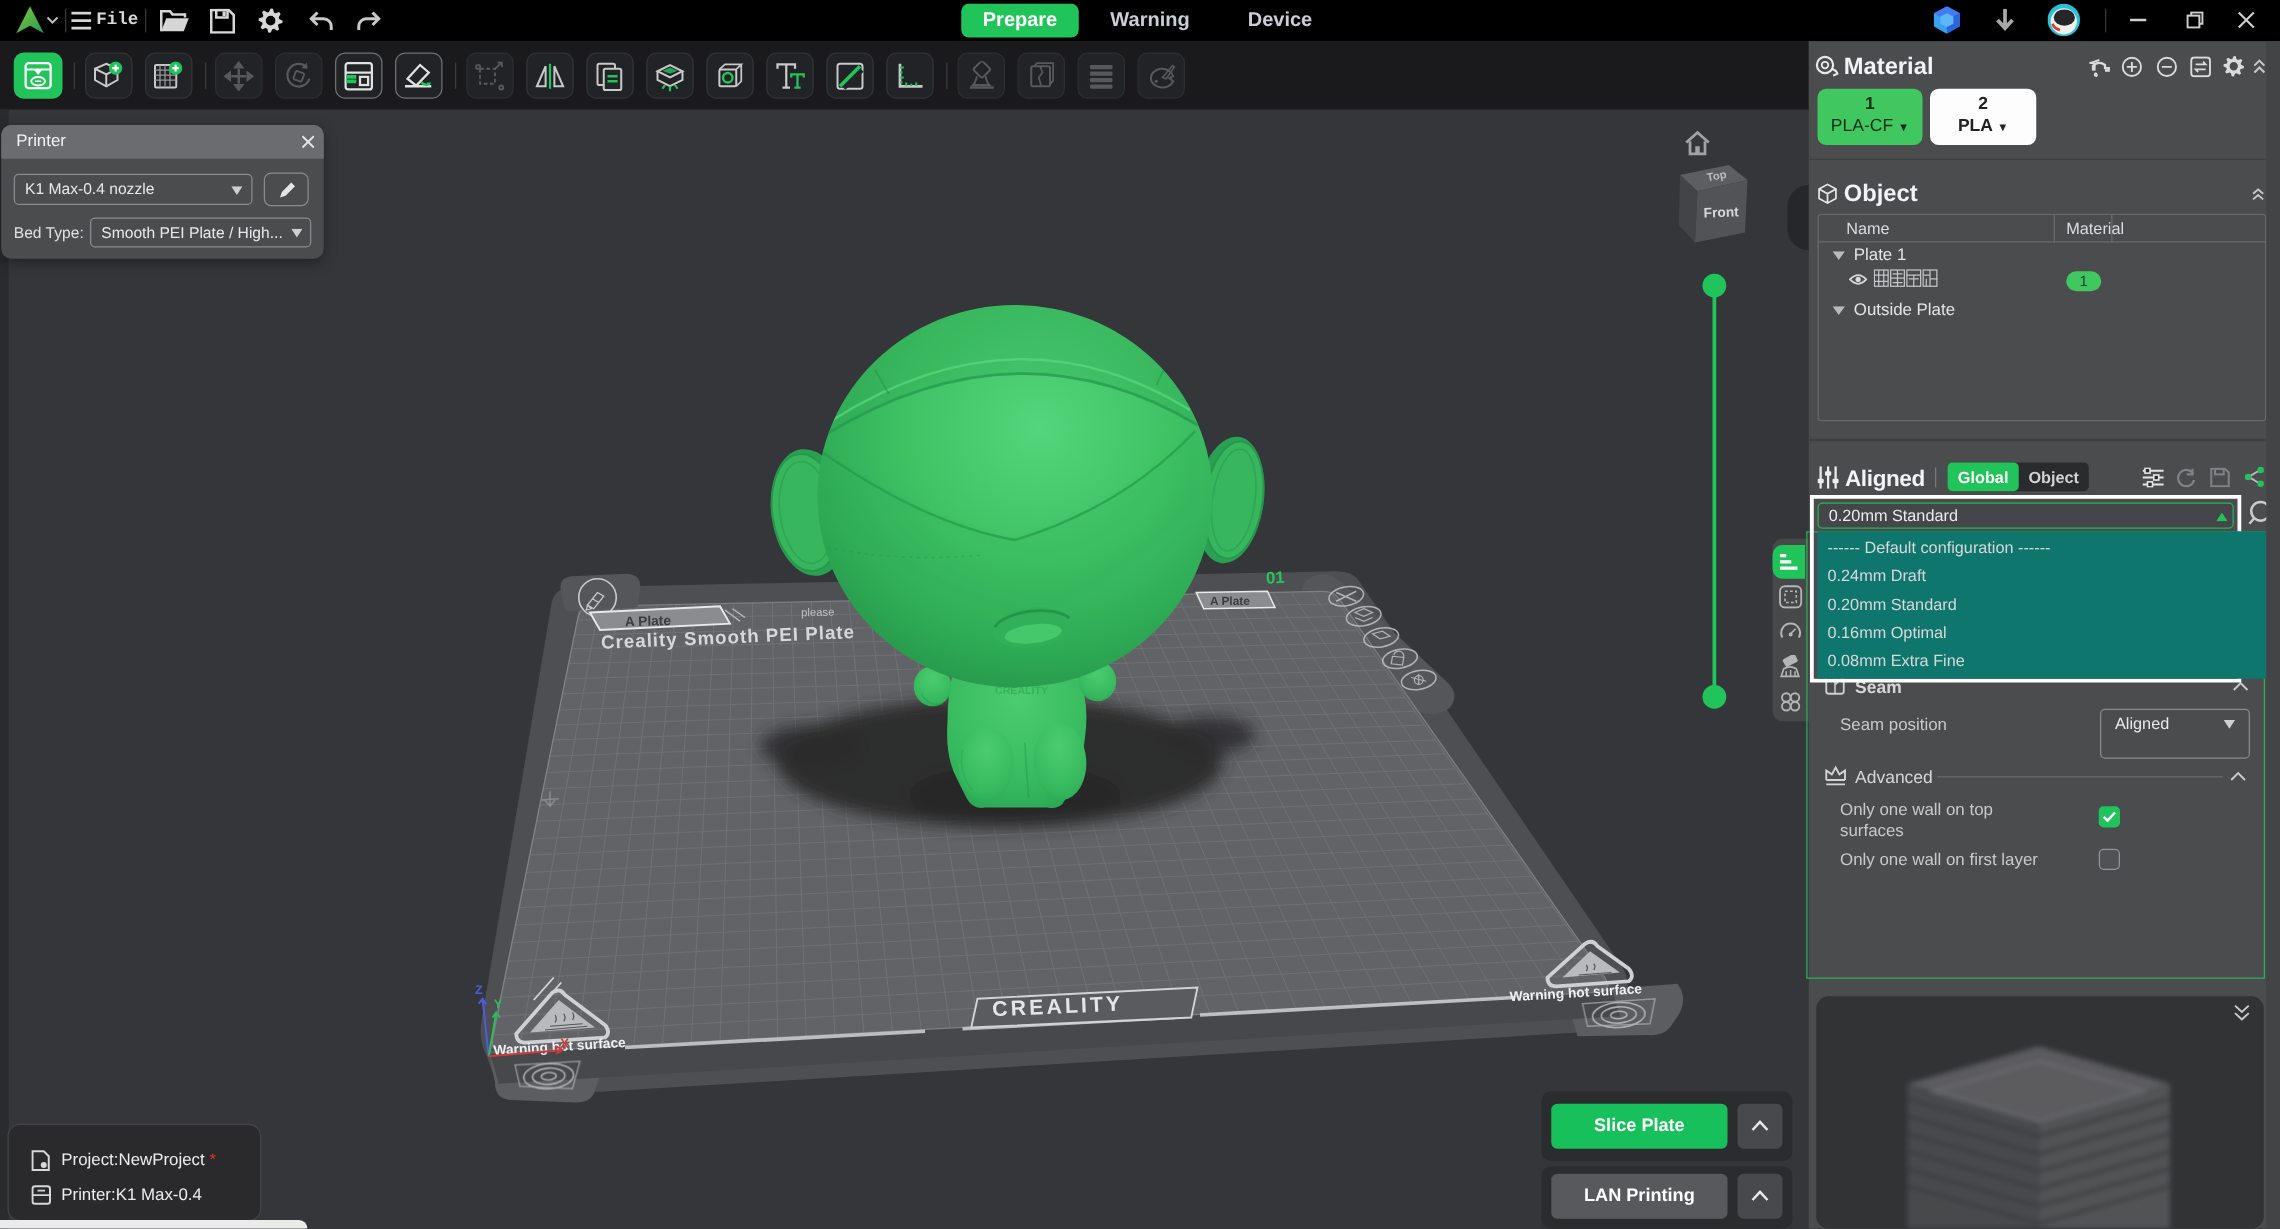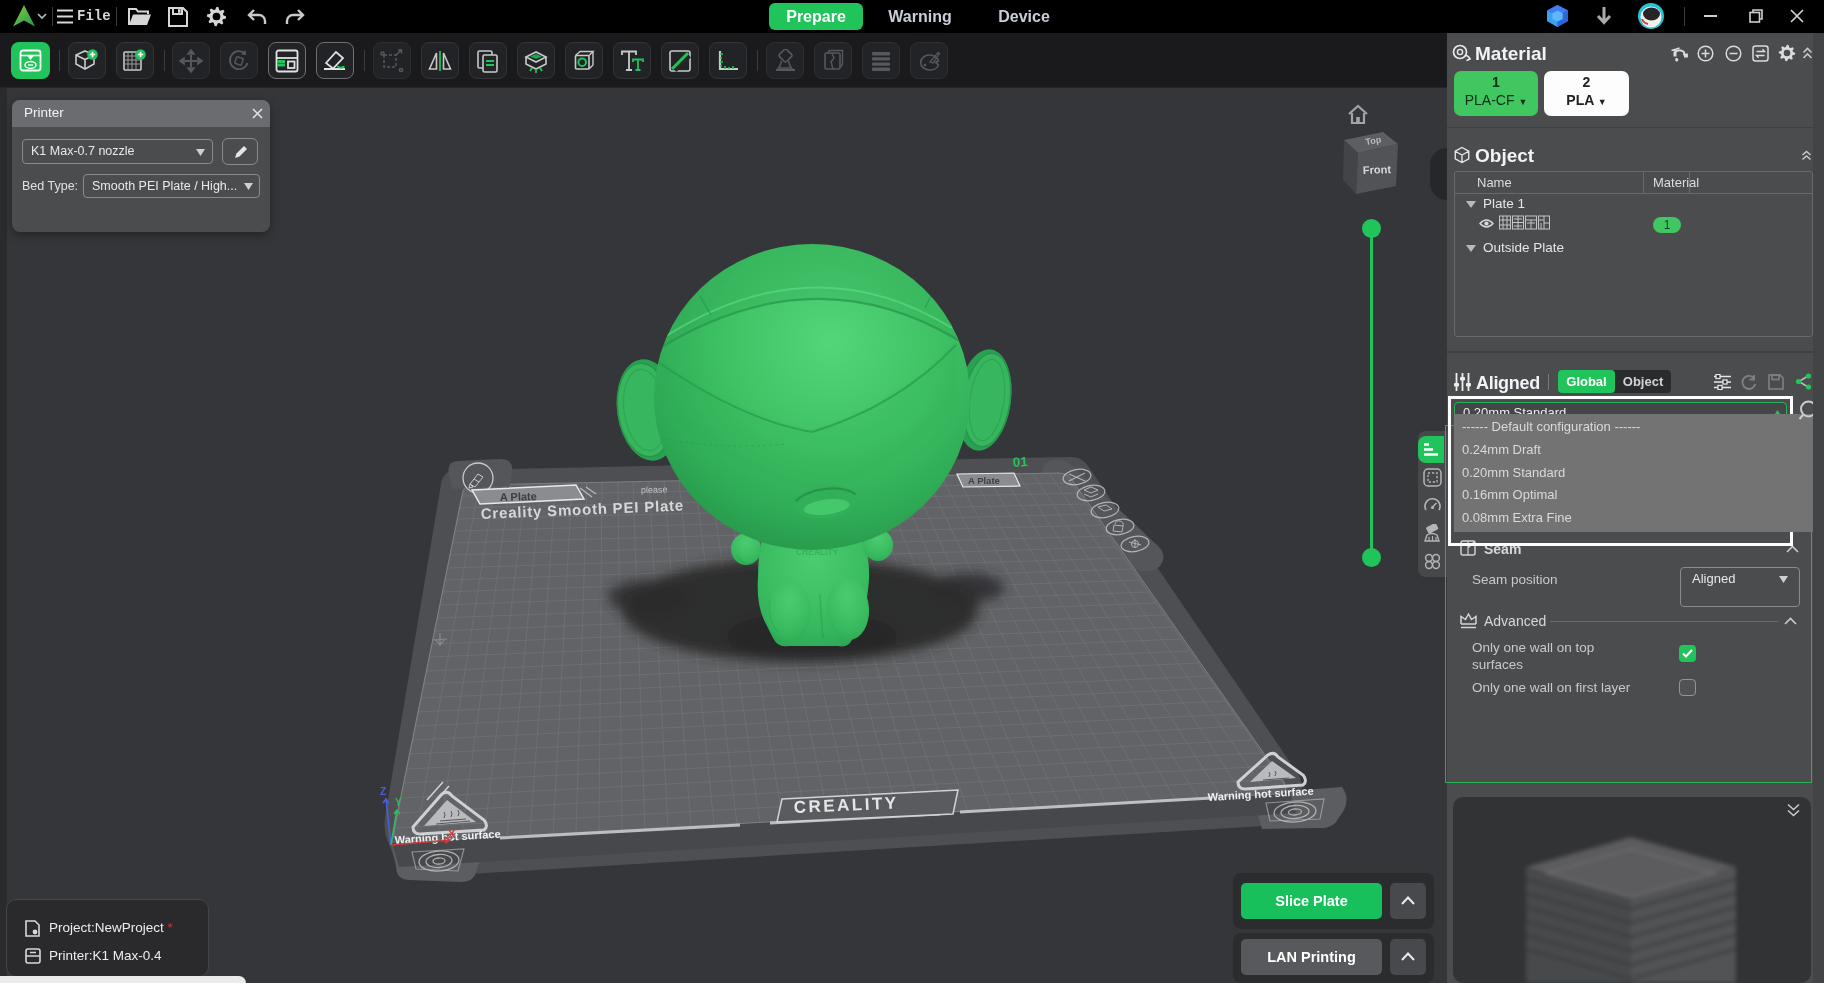--- a/index.html
+++ b/index.html
@@ -391,29 +391,29 @@
     <path d="M658,362 Q742,420 812,432 Q898,406 956,345 L956,400 Q900,470 814,490 Q724,468 662,400 Z" fill="#2fa654" opacity="0.13" filter="url(#soft2)"></path>
   </g>
 
   <g transform="rotate(-7 826 502)">
     <ellipse cx="826" cy="502" rx="32" ry="16" fill="#32b059"></ellipse>
     <path d="M796,498 a32 14 0 0 1 60 0" fill="none" stroke="#218e45" stroke-width="2.2" opacity="0.8"></path>
     <ellipse cx="826" cy="507" rx="23" ry="7.5" fill="#48cc6f" opacity="0.85"></ellipse>
   </g>
 </svg>
 
-<div class="abs" style="left:12px;top:100px;width:258px;height:132px;border-radius:8px;background:#4b4c4e;box-shadow:0 3px 10px rgba(0,0,0,0.35)">
+<div class="abs" style="left:1px;top:100px;width:258px;height:107px;border-radius:8px;background:#4b4c4e;box-shadow:0 3px 10px rgba(0,0,0,0.35)">
   <div class="abs" style="left:0;top:0;width:258px;height:27px;background:#6b6c6f;border-radius:8px 8px 0 0">
     <div class="abs" style="left:12px;top:5px;font-size:13.5px;color:#f2f3f5">Printer</div>
     <svg class="abs" style="left:240px;top:8px" width="11" height="11" viewBox="0 0 11 11">
           <path d="M1 1 L10 10 M10 1 L1 10" stroke="#e4e5e7" stroke-width="1.5"></path>
         </svg>
   </div>
   <div class="abs" style="left:10px;top:39px;width:191px;height:25px;border:1px solid #8a8b8e;border-radius:4px">
-    <div class="abs" style="left:8px;top:4px;font-size:12.5px;color:#e8e9eb">K1 Max-0.7 nozzle</div>
+    <div class="abs" style="left:8px;top:4px;font-size:12.5px;color:#e8e9eb">K1 Max-0.4 nozzle</div>
     <svg class="abs" style="left:173px;top:9px" width="9" height="7" viewBox="0 0 9 7">
           <path d="M0 0 L9 0 L4.5 7 Z" fill="#cfcfcf"></path>
         </svg>
   </div>
   <div class="abs" style="left:210px;top:38px;width:36px;height:27px;border:1px solid #8a8b8e;border-radius:6px">
     <svg style="display:block;margin:6px 0 0 11px" width="14" height="14" viewBox="0 0 14 14">
           <path d="M1 13 L2.5 8.5 L10 1 L13 4 L5.5 11.5 Z" fill="#e4e5e7"></path>
         </svg>
   </div>
   <div class="abs" style="left:10px;top:79px;font-size:12.5px;color:#e0e1e3">Bed Type:</div>
@@ -645,21 +645,21 @@
       <path d="M1 7 L6.5 1.5 L12 7" fill="none" stroke="#c9cacc" stroke-width="1.6"></path>
     </svg>
 
 <div class="abs" style="left:1448px;top:396px;width:345px;height:150px;border:3px solid #fff"></div>
 <div class="abs" style="left:1454px;top:402px;width:333px;height:21px;background:#45464a;border:1.5px solid #27b355;border-radius:4px">
   <div class="abs" style="left:8px;top:2px;font-size:13px;color:#ebecee">0.20mm Standard</div>
   <svg class="abs" style="left:318px;top:7px" width="9" height="7" viewBox="0 0 9 7">
         <path d="M0 7 L4.5 0 L9 7 Z" fill="#21c45a"></path>
       </svg>
 </div>
-<div class="abs" style="left:1454px;top:414px;width:366px;height:118px;background:#737373">
+<div class="abs" style="left:1454px;top:425px;width:366px;height:118px;background:#0f766e">
   <div class="abs" style="left:8px;top:5px;font-size:13px;color:#d8d9db;white-space:nowrap">------ Default configuration ------</div>
   <div class="abs" style="left:8px;top:28px;font-size:13px;color:#d8d9db">0.24mm Draft</div>
   <div class="abs" style="left:8px;top:51px;font-size:13px;color:#d8d9db">0.20mm Standard</div>
   <div class="abs" style="left:8px;top:73px;font-size:13px;color:#d8d9db">0.16mm Optimal</div>
   <div class="abs" style="left:8px;top:96px;font-size:13px;color:#d8d9db">0.08mm Extra Fine</div>
 </div>
 <svg class="abs" style="left:1797px;top:400px" width="21" height="21" viewBox="0 0 21 21">
       <circle cx="11.5" cy="9" r="7.5" fill="none" stroke="#cbccce" stroke-width="2"></circle>
       <path d="M6 15 L2.5 19" stroke="#cbccce" stroke-width="2"></path>
     </svg>

